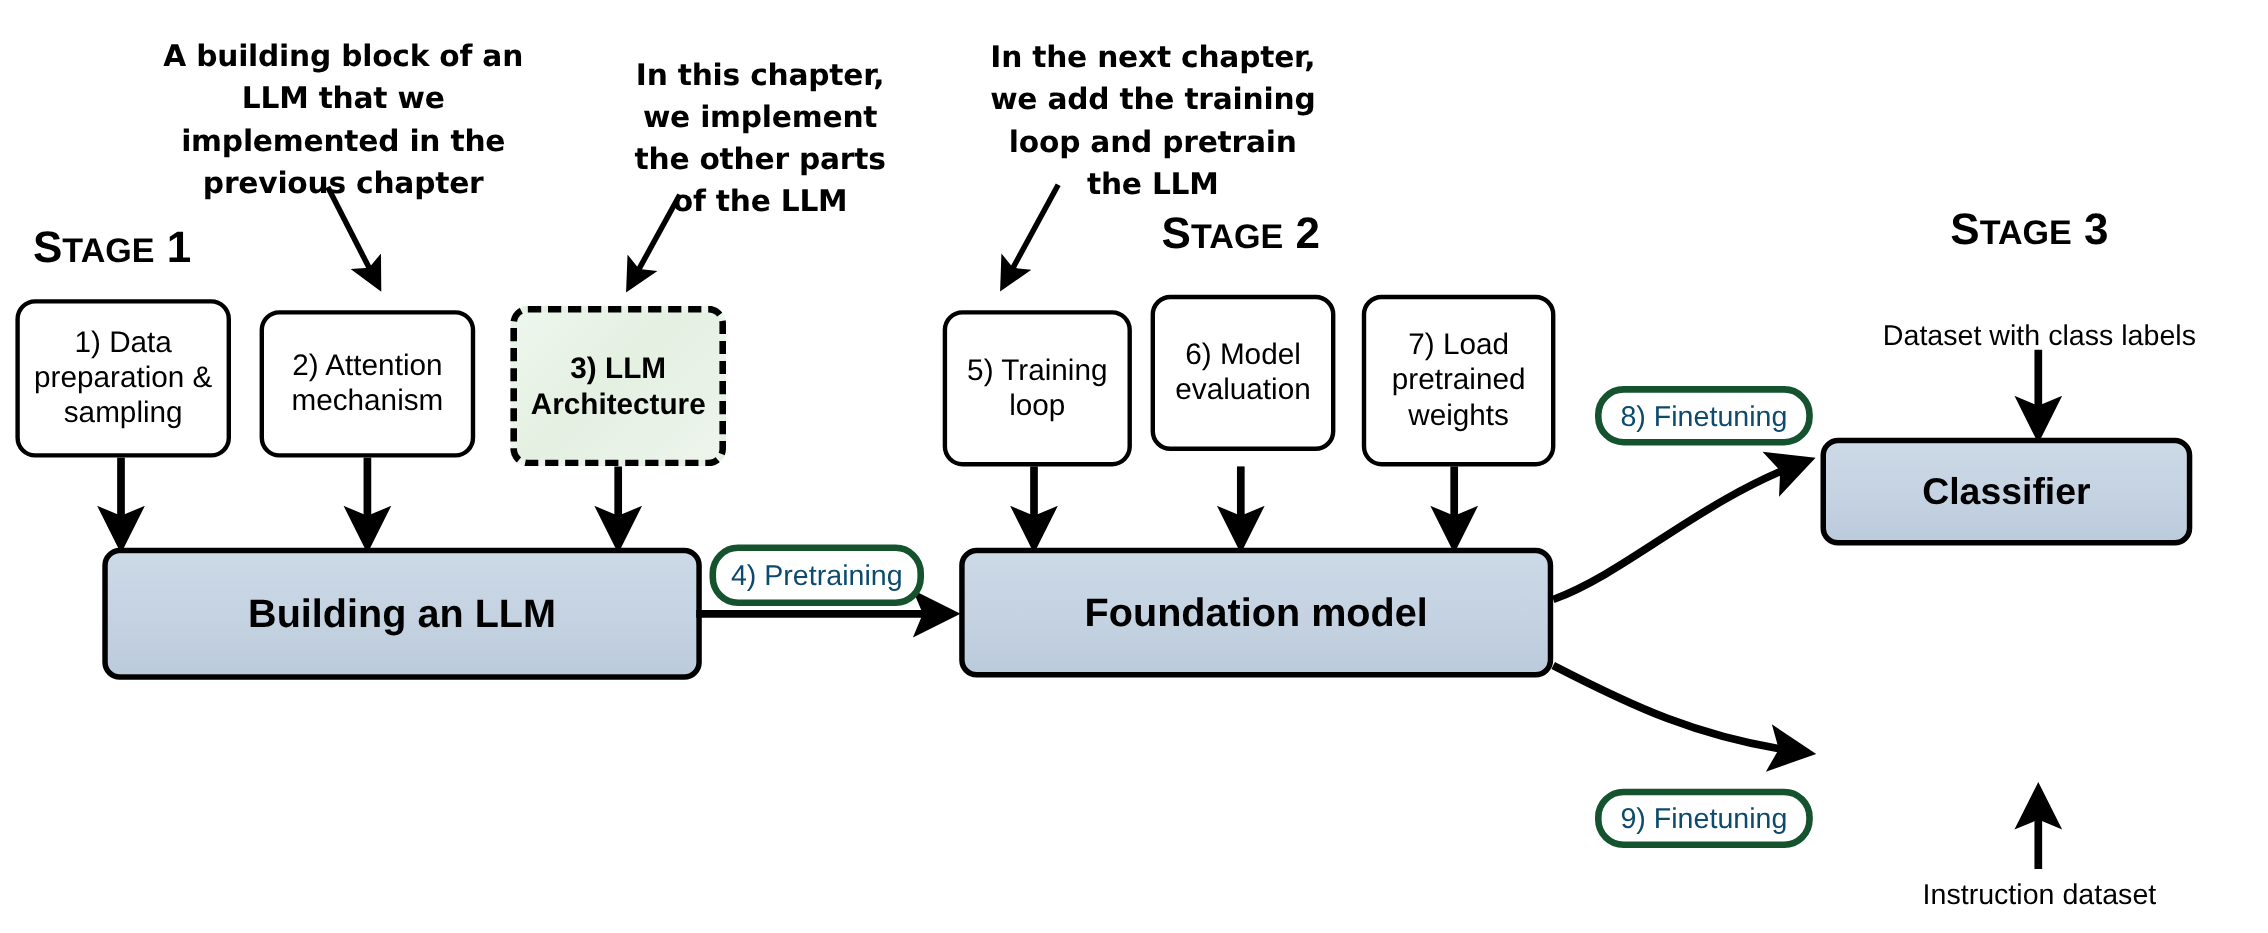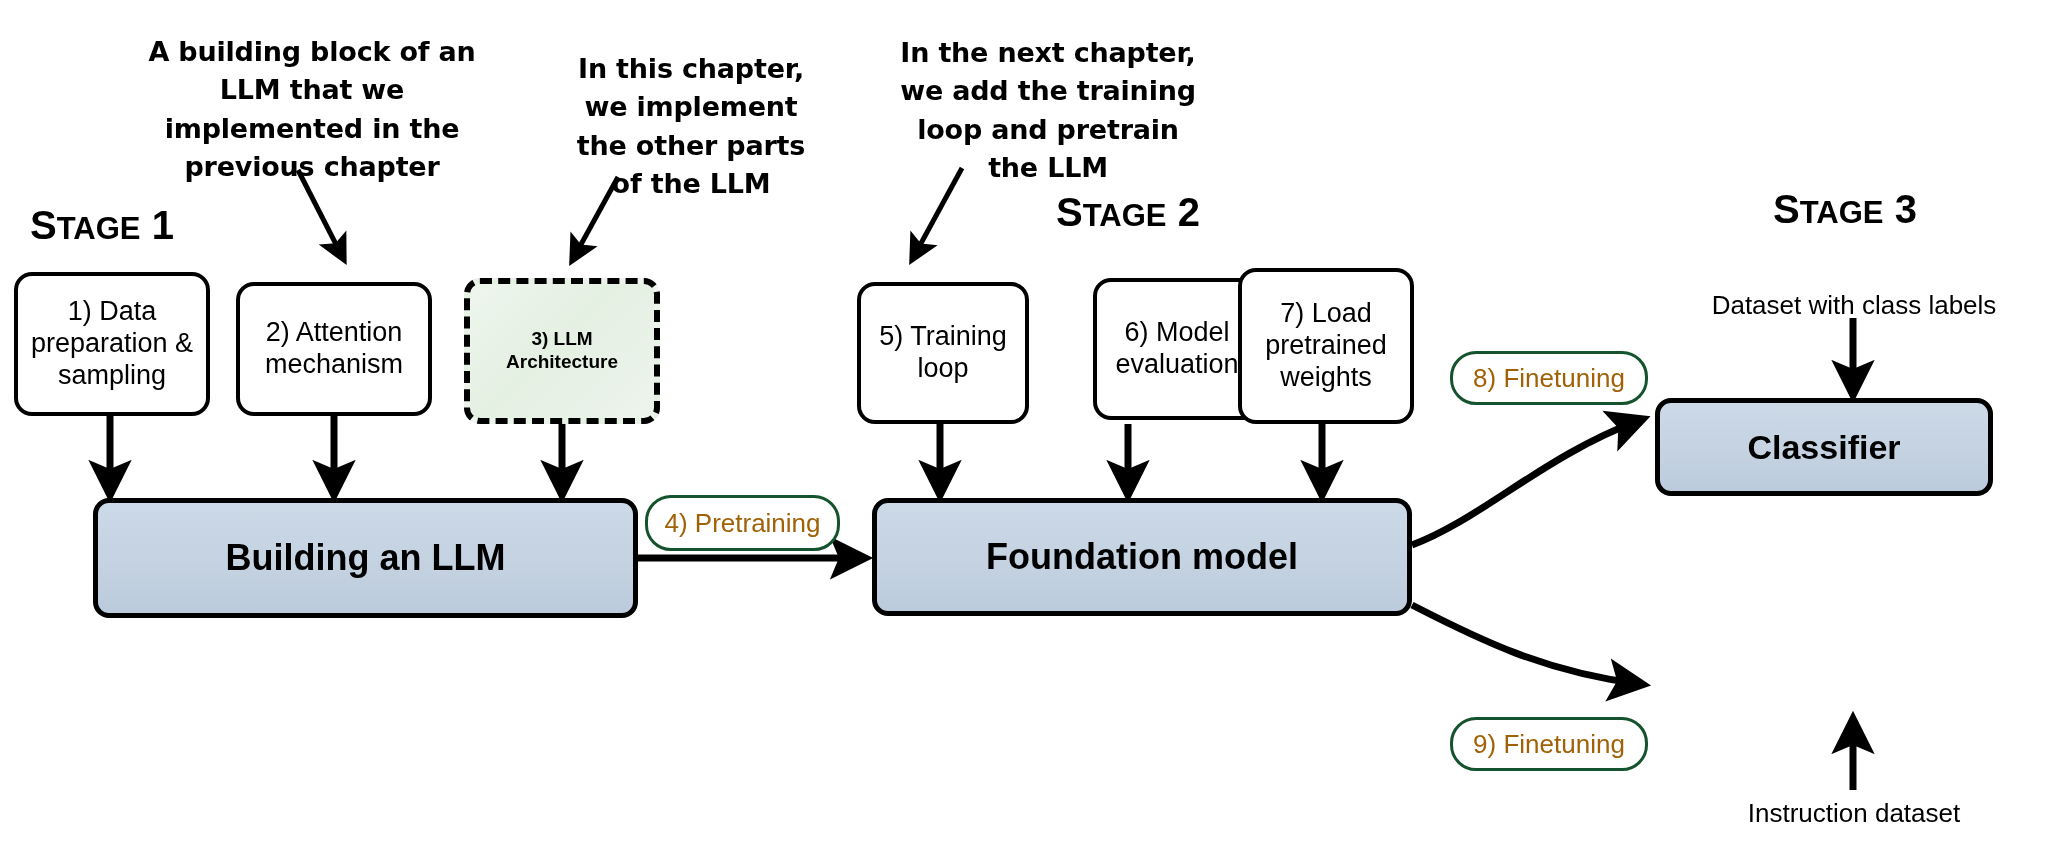--- a/index.html
+++ b/index.html
@@ -58,48 +58,48 @@
     font-size: 27px;
     line-height: 1.18;
     color: #000000;
     padding: 4px 8px;
   }
 
   
   .pill {
     position: absolute;
     box-sizing: border-box;
-    border: 3px solid #14532d;
+    border: 6px solid #14532d;
     border-radius: 26px;
     background: #ffffff;
     display: flex;
     align-items: center;
     justify-content: center;
     text-align: center;
     font-family: "Liberation Sans", sans-serif;
     font-size: 26px;
-    color: #a16207;
+    color: #0c4a6e;
     white-space: nowrap;
     padding: 0 10px;
   }
 
   
   .dashed-box {
     position: absolute;
     box-sizing: border-box;
     border: 6px dashed #000000;
     border-radius: 16px;
     background: linear-gradient(135deg, #eef6ed 0%, #e4f0e2 45%, #edf4ec 100%);
     display: flex;
     align-items: center;
     justify-content: center;
     text-align: center;
     font-family: "Liberation Sans", sans-serif;
     font-weight: bold;
-    font-size: 19px;
+    font-size: 27px;
     line-height: 1.2;
     color: #000000;
     padding: 4px;
   }
 
   
   .blue-box {
     position: absolute;
     box-sizing: border-box;
     border: 5px solid #000000;
@@ -201,21 +201,21 @@
   <div class="step" style="left:236px; top:282px; width:196px; height:134px;">2) Attention mechanism</div>
 
   <div class="dashed-box" style="left:464px; top:278px; width:196px; height:146px;">3) LLM Architecture</div>
 
   <div class="blue-box" style="left:57px; top:498px; width:545px; height:120px; font-size:36px;margin-left:36px;">Building an LLM</div>
 
   <div class="pill" style="left:645px; top:495px; width:195px; height:56px;">4) Pretraining</div>
 
   <div class="step" style="left:857px; top:282px; width:172px; height:142px;">5) Training loop</div>
 
-  <div class="step" style="left:1046px; top:278px; width:168px; height:142px;margin-left:47px;">6) Model evaluation</div>
+  <div class="step" style="left:1046px; top:268px; width:168px; height:142px;">6) Model evaluation</div>
 
   <div class="step" style="left:1238px; top:268px; width:176px; height:156px;">7) Load pretrained weights</div>
 
   <div class="blue-box" style="left:872px; top:498px; width:540px; height:118px; font-size:36px;">Foundation model</div>
 
   <div class="pill" style="left:1450px; top:351px; width:198px; height:54px;">8) Finetuning</div>
 
   <div class="pill" style="left:1450px; top:717px; width:198px; height:54px;">9) Finetuning</div>
 
   <div class="blue-box" style="left:1655px; top:398px; width:338px; height:98px; font-size:34px;">Classifier</div>

